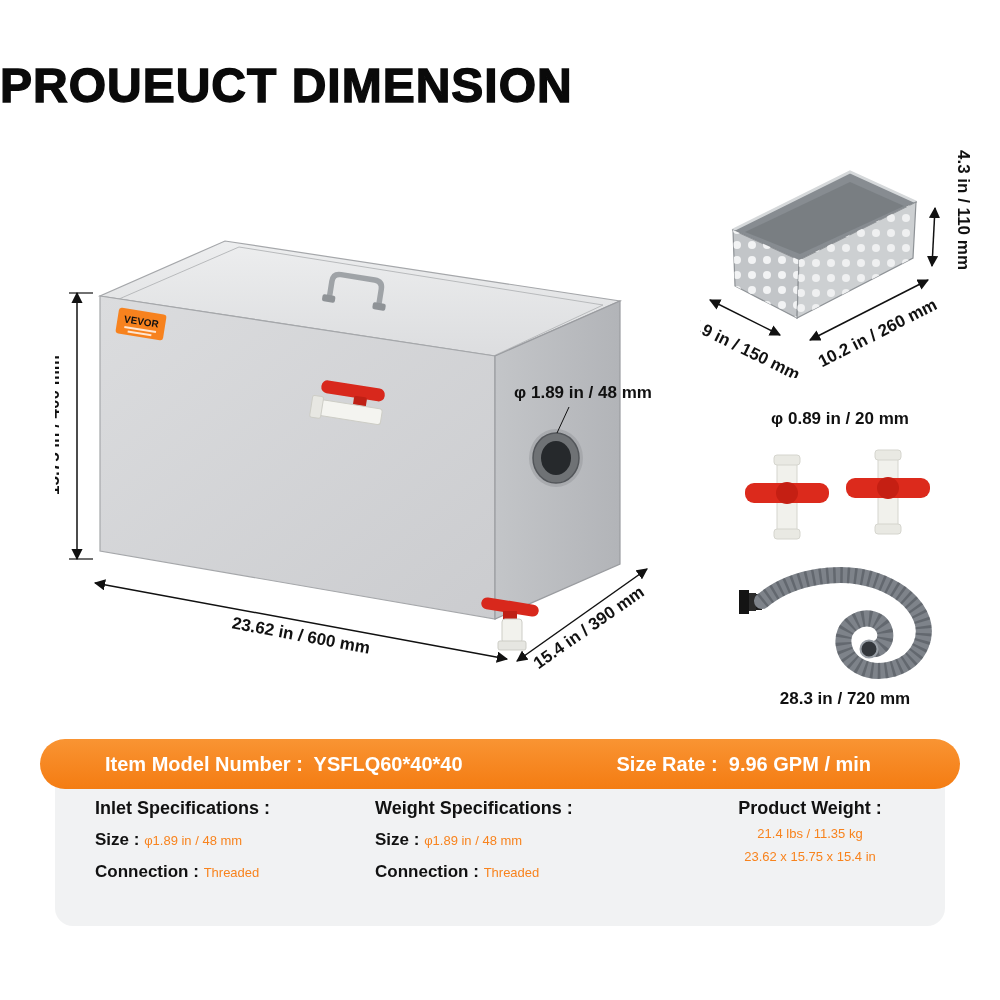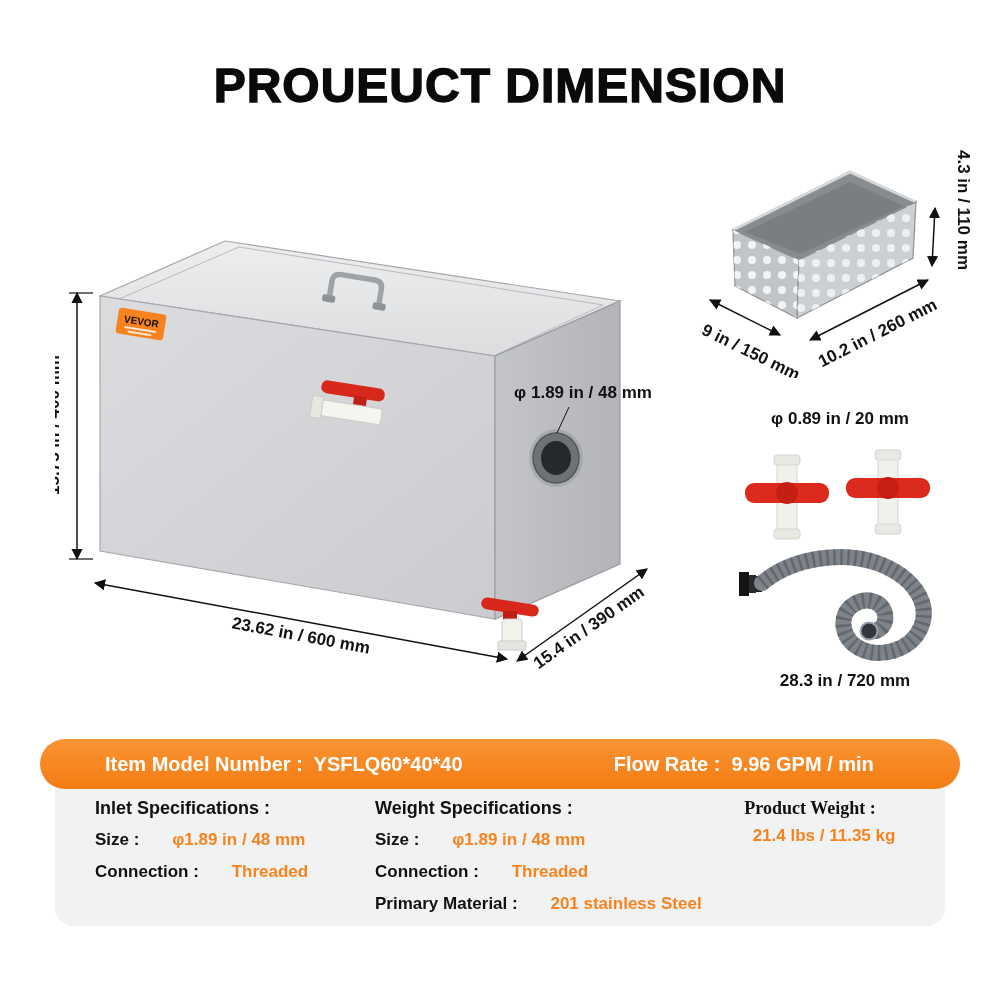--- a/index.html
+++ b/index.html
@@ -1,21 +1,21 @@
 <!DOCTYPE html>
 <html><head>
 <meta charset="utf-8">
 <style>
   html,body{margin:0;padding:0;}
   body{
     width:1000px;height:1000px;position:relative;background:#ffffff;
     font-family:"Liberation Sans",sans-serif;color:#111;overflow:hidden;
   }
   .title{
-    position:absolute;top:58px;left:0;width:1000px;text-align:center;
+    position:absolute;top:58px;left:0;width:1000px;text-align:left;
     font-size:48px;font-weight:bold;color:#0a0a0a;letter-spacing:1px;
     -webkit-text-stroke:1.4px #0a0a0a;
   }
   .illus{position:absolute;}
   svg{display:block;}
   svg text{font-family:"Liberation Sans",sans-serif;font-weight:bold;fill:#111;}
   .dim-label{font-size:17px;}
   .banner{
     position:absolute;left:40px;top:739px;width:920px;height:50px;border-radius:25px;
     background:linear-gradient(180deg,#F99433 0%,#F47C12 100%);
@@ -29,23 +29,23 @@
     position:absolute;left:55px;top:764px;width:890px;height:162px;
     background:#F1F2F3;border-radius:18px;z-index:2;
   }
   .spec-grid{
     display:grid;grid-template-columns:280px 330px 1fr;
     padding:34px 30px 0 40px;
   }
   .spec-heading{font-size:18px;font-weight:bold;color:#111;margin-bottom:11px;}
   .spec-row{font-size:17px;font-weight:bold;margin-bottom:12px;white-space:nowrap;}
   .spec-row .lbl{color:#111;margin-top:19px;}
-  .val{color:#F8831D;font-weight:bold;font-size:17px;margin-left:28px;}
+  .val{color:#F8831D;font-weight:normal;font-size:13px;}
   .spec-col.center{text-align:center;}
-  .spec-col.center .spec-heading{margin-bottom:7px;font-family:Liberation Serif, serif;}
+  .spec-col.center .spec-heading{margin-bottom:7px;}
   .spec-col.center .val{display:block;margin-bottom:8px;}
 </style>
 </head>
 <body>
 
 <div class="title">PROUEUCT DIMENSION</div>
 
 <div class="illus" style="left:55px;top:235px;width:640px;height:460px;">
 <svg width="640" height="460" viewBox="0 0 640 460">
   <defs>
@@ -189,21 +189,21 @@
   <g transform="translate(163,92)">
     <rect x="-10" y="-38" width="20" height="76" rx="5" fill="#F1F1EC" stroke="#D5D5CE"></rect>
     <rect x="-13" y="-42" width="26" height="10" rx="3" fill="#E9E9E3" stroke="#D5D5CE"></rect>
     <rect x="-13" y="32" width="26" height="10" rx="3" fill="#E9E9E3" stroke="#D5D5CE"></rect>
     <rect x="-42" y="-14" width="84" height="20" rx="9" fill="#DC2A1C"></rect>
     <circle cx="0" cy="-4" r="11" fill="#C51F13"></circle>
   </g>
 </svg>
 </div>
 
-<div class="illus" style="left:735px;top:545px;width:230px;height:150px;">
+<div class="illus" style="left:735px;top:563px;width:230px;height:150px;">
 <svg width="230" height="150" viewBox="0 0 230 150">
   <g>
     <rect x="4" y="27" width="10" height="24" fill="#141414"></rect>
     <rect x="14" y="30" width="7" height="18" fill="#2B2B2B"></rect>
     <rect x="21" y="31" width="6" height="16" fill="#1C1C1C"></rect>
   </g>
   <g>
     <path d="M27,38 C58,12 108,6 142,18 C178,31 196,58 186,82 C176,106 144,114 124,103 C106,93 103,70 118,60 C131,51 147,56 150,69 C152,80 144,88 134,86" fill="none" stroke="#7E838A" stroke-width="16" stroke-linecap="round"></path>
     <path d="M27,38 C58,12 108,6 142,18 C178,31 196,58 186,82 C176,106 144,114 124,103 C106,93 103,70 118,60 C131,51 147,56 150,69 C152,80 144,88 134,86" fill="none" stroke="#32363C" stroke-width="16" stroke-linecap="butt" stroke-dasharray="2.5 4.5" opacity="0.35"></path>
     <circle cx="134" cy="86" r="8.5" fill="#33373C" stroke="#9AA0A7" stroke-width="2"></circle>
@@ -211,21 +211,21 @@
   <text class="dim-label" x="110" y="141" text-anchor="middle">28.3 in / 720 mm</text>
 </svg>
 </div>
 
 <div class="banner">
   <div class="banner-cell">
     <span>Item Model Number :</span>&nbsp;
     <span>YSFLQ60*40*40</span>
   </div>
   <div class="banner-cell right">
-    <span>Flow Rate :</span>&nbsp;
+    <span>Size Rate :</span>&nbsp;
     <span>9.96 GPM / min</span>
   </div>
 </div>
 
 <div class="spec-panel">
   <div class="spec-grid">
 
     <div class="spec-col">
       <div class="spec-heading">Inlet Specifications :</div>
       <div class="spec-row">
@@ -240,26 +240,23 @@
 
     <div class="spec-col">
       <div class="spec-heading">Weight Specifications :</div>
       <div class="spec-row">
         <span class="lbl">Size :</span>
         <span class="val">φ1.89 in / 48 mm</span>
       </div>
       <div class="spec-row">
         <span class="lbl">Connection :</span>
         <span class="val">Threaded</span>
-      </div>
-      <div class="spec-row">
-        <span class="lbl">Primary Material :</span>
-        <span class="val">201 stainless Steel</span>
       </div>
     </div>
 
     <div class="spec-col center">
       <div class="spec-heading">Product Weight :</div>
       <span class="val">21.4 lbs / 11.35 kg</span>
+      <span class="val">23.62 x 15.75 x 15.4 in</span>
     </div>
 
   </div>
 </div>
 
 </body></html>

